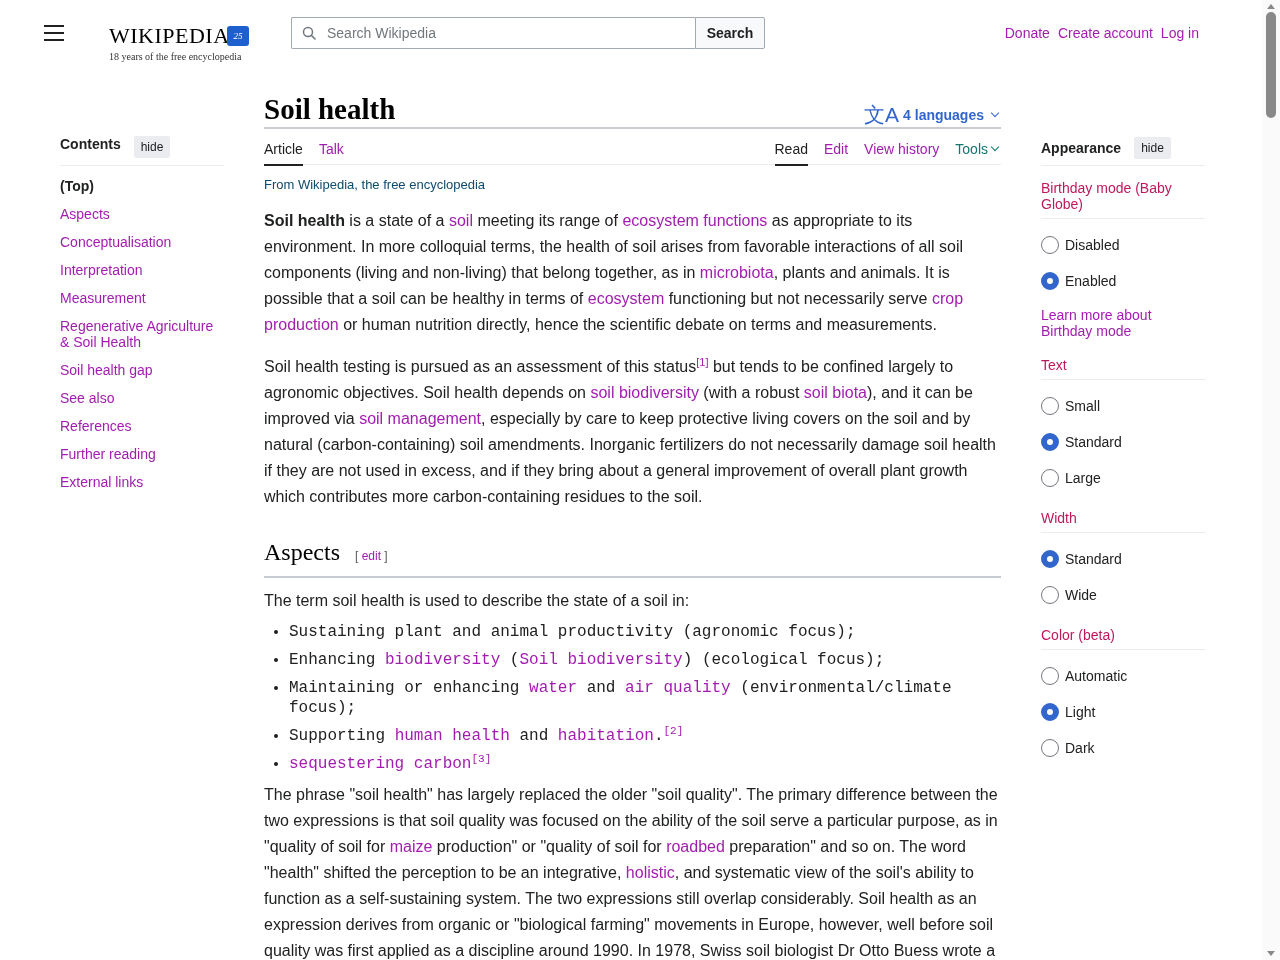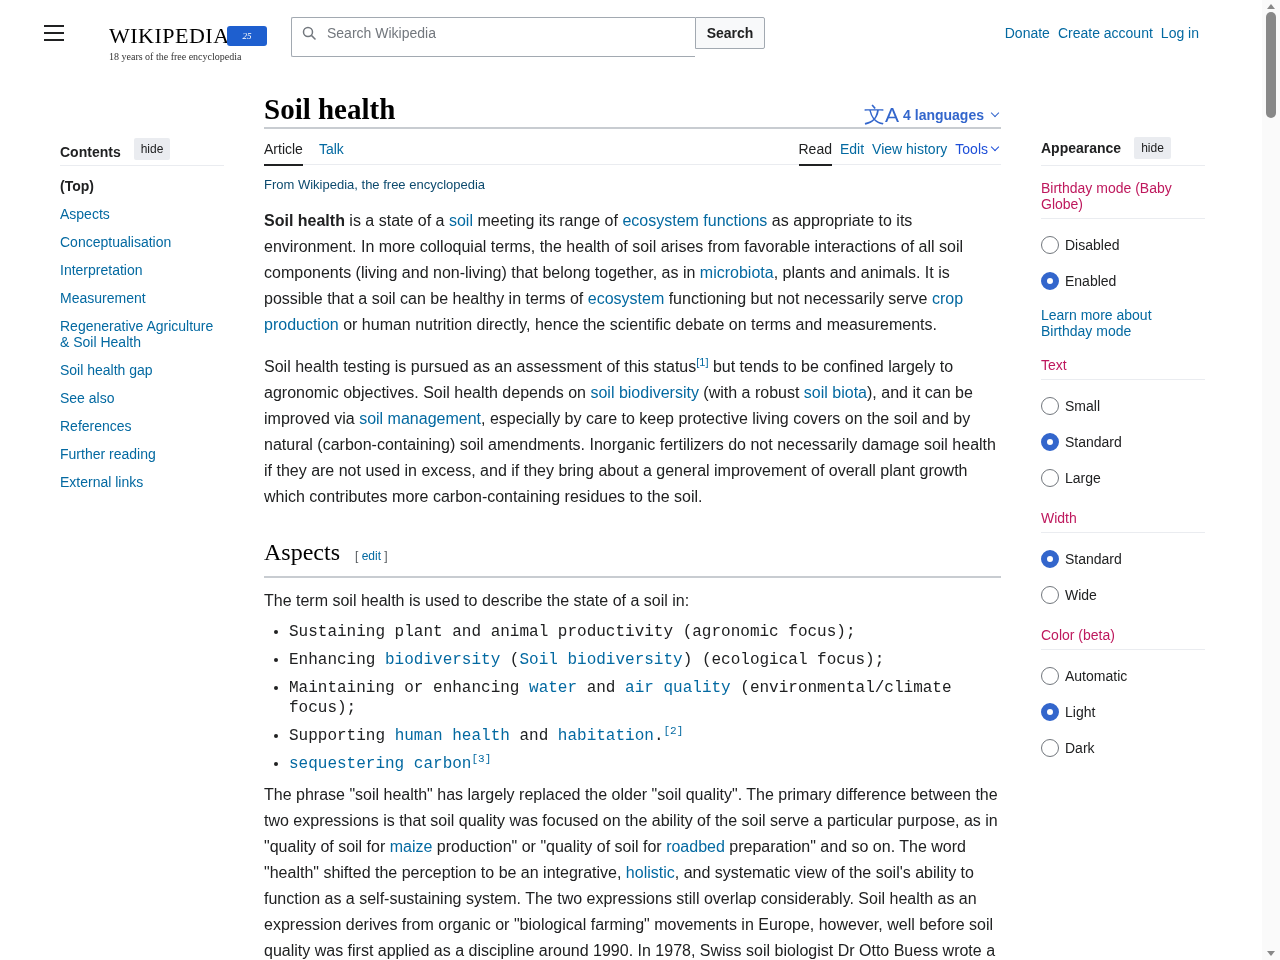--- a/index.html
+++ b/index.html
@@ -1,66 +1,66 @@
 <!DOCTYPE html>
 <html><head>
 <meta charset="utf-8">
 <style>
   * { box-sizing: border-box; margin: 0; padding: 0; }
   html, body { width: 1280px; height: 960px; overflow: hidden; background: #fff; }
   body { font-family: "Liberation Sans", sans-serif; color: #202122; position: relative; }
-  a, .link { color: #0369a1; text-decoration: none; }
+  a, .link { color: #a21caf; text-decoration: none; }
 
   
   .header { position: absolute; top: 0; left: 0; width: 1262px; height: 66px; }
   .hamburger { position: absolute; left: 44px; top: 25px; width: 20px; height: 16px; cursor: pointer; }
   .hamburger span { display: block; height: 2px; background: #202122; margin-bottom: 5px; }
   .logo { position: absolute; left: 109px; top: 24px; width: 145px; height: 44px; }
   .logo-word { font-family: "Liberation Serif", serif; font-size: 22px; letter-spacing: 0.5px; color: #000; line-height: 24px; }
-  .logo-puzzle { position: absolute; left: 118px; top: 2px; width: 40px; height: 20px; background: #1e5fcf; border-radius: 3px; color: #fff; font-size: 9px; font-style: italic; text-align: center; line-height: 20px; font-family: "Liberation Serif", serif; }
+  .logo-puzzle { position: absolute; left: 118px; top: 2px; width: 22px; height: 20px; background: #1e5fcf; border-radius: 3px; color: #fff; font-size: 9px; font-style: italic; text-align: center; line-height: 20px; font-family: "Liberation Serif", serif; }
   .logo-tag { font-family: "Liberation Serif", serif; font-size: 10px; color: #333; margin-top: 3px; white-space: nowrap; }
 
   .search { position: absolute; left: 291px; top: 17px; width: 474px; height: 32px; display: flex; }
-  .search-box { flex: 1; border: 1px solid #a2a9b1; border-right: none; border-radius: 2px 0 0 2px; position: relative; height: 40px; }
+  .search-box { flex: 1; border: 1px solid #a2a9b1; border-right: none; border-radius: 2px 0 0 2px; position: relative; height: 32px; }
   .search-icon { position: absolute; left: 10px; top: 8px; width: 15px; height: 15px; }
   .search-input { border: none; outline: none; height: 30px; width: 100%; padding-left: 35px; font-family: "Liberation Sans", sans-serif; font-size: 14px; color: #202122; background: transparent; }
   .search-input::placeholder { color: #72777d; }
   .search-btn { width: 70px; height: 32px; border: 1px solid #a2a9b1; background: #f8f9fa; font-weight: bold; font-size: 14px; color: #202122; font-family: "Liberation Sans", sans-serif; border-radius: 0 2px 2px 0; cursor: pointer; }
 
   .user-links { position: absolute; right: 63px; top: 25px; font-size: 14px; display: flex; gap: 8px; }
 
   
   .scrollbar { position: absolute; right: 0; top: 0; width: 18px; height: 960px; background: #fafafa; }
   .scroll-up { position: absolute; left: 5px; top: 4px; width: 0; height: 0; border-left: 4px solid transparent; border-right: 4px solid transparent; border-bottom: 5px solid #888; }
   .scroll-down { position: absolute; left: 5px; bottom: 4px; width: 0; height: 0; border-left: 4px solid transparent; border-right: 4px solid transparent; border-top: 5px solid #888; }
   .scroll-thumb { position: absolute; left: 4px; top: 12px; width: 10px; height: 106px; background: #888; border-radius: 5px; }
 
   
   .toc { position: absolute; left: 60px; top: 136px; width: 164px; }
-  .toc-header { display: flex; align-items: flex-end; height: 24px; padding-bottom: 0; }
+  .toc-header { display: flex; align-items: flex-start; height: 24px; padding-bottom: 0; }
   .toc-title { font-weight: bold; font-size: 14px; color: #202122; }
   .hide-btn { margin-left: 13px; background: #eaecf0; border-radius: 2px; font-size: 12px; padding: 4px 7px; color: #202122; cursor: pointer; }
   .toc-divider { border-top: 1px solid #eaecf0; margin-top: 5px; margin-bottom: 12px; }
   .toc-item { font-size: 14px; line-height: 16px; margin-bottom: 12px; display: block; }
   .toc-item.top { color: #202122; font-weight: bold; }
 
   
   .main { position: absolute; left: 264px; top: 90px; width: 737px; }
   .title-row { position: relative; height: 39px; border-bottom: 2px solid #c8ccd1; }
   .page-title { font-family: "Liberation Serif", serif; font-size: 29px; color: #000; line-height: 38px; }
   .lang-btn { position: absolute; right: 0; top: 11px; font-size: 14px; font-weight: bold; color: #3366cc; display: flex; align-items: center; gap: 4px; cursor: pointer; }
   .lang-icon { font-size: 21px; font-weight: normal; }
   .chev { display: inline-block; width: 6px; height: 6px; border-right: 1.5px solid currentColor; border-bottom: 1.5px solid currentColor; transform: rotate(45deg); margin: 0 3px 4px 4px; }
 
   .tabs-row { position: relative; height: 36px; border-bottom: 1px solid #eaecf0; font-size: 14px; }
   .tabs-left { position: absolute; left: 0; top: 12px; display: flex; gap: 16px; }
-  .tabs-right { position: absolute; right: 0; top: 12px; display: flex; gap: 8px; }
+  .tabs-right { position: absolute; right: 0; top: 12px; display: flex; gap: 16px; }
   .tab { padding-bottom: 7px; cursor: pointer; }
   .tab.active { color: #202122; border-bottom: 2px solid #202122; }
-  .tab.plain { color: #1d4ed8; }
+  .tab.plain { color: #0f766e; }
 
   .tagline { font-size: 13px; margin-top: 12px; color: #0c4a6e; }
 
   .para { font-size: 16px; line-height: 26px; margin-top: 14px; color: #202122; }
   .para sup { font-size: 11px; line-height: 1; vertical-align: 6px; }
   .para b { font-weight: bold; }
 
   .h2 { margin-top: 29px; height: 39px; border-bottom: 2px solid #c8ccd1; display: flex; align-items: baseline; }
   .h2-title { font-family: "Liberation Serif", serif; font-size: 24px; color: #000; }
   .edit-link { font-size: 12px; margin-left: 15px; color: #54595d; }

